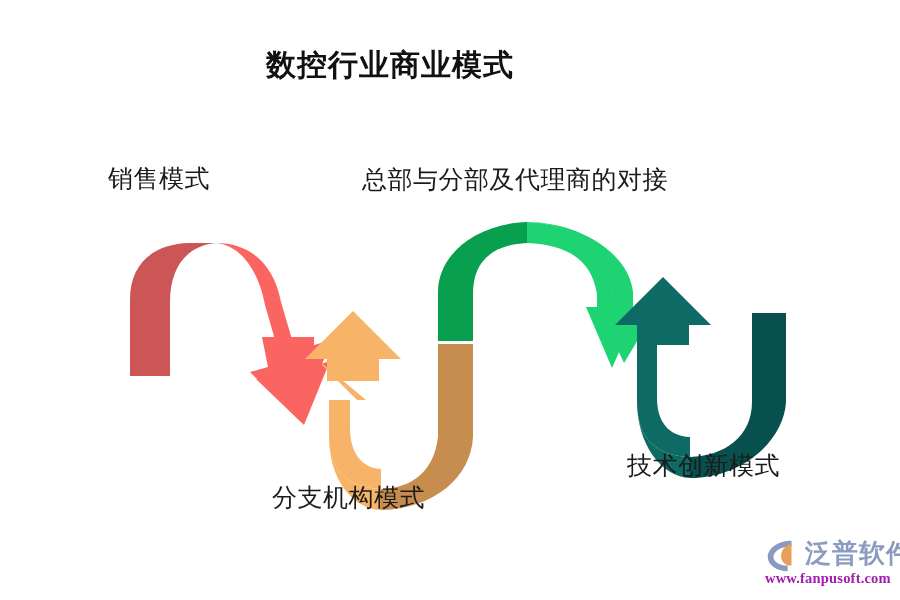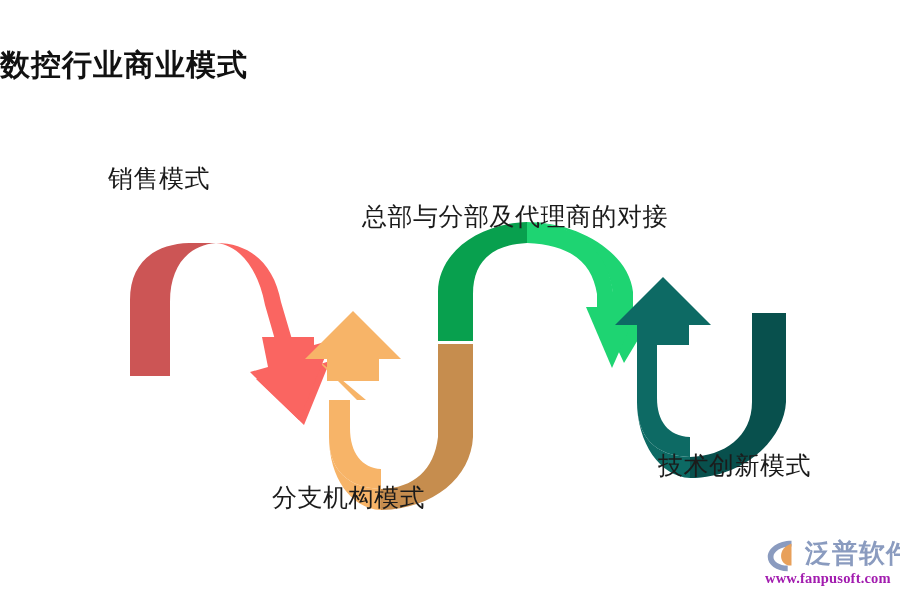--- a/index.html
+++ b/index.html
@@ -20,40 +20,41 @@
     position: absolute;
     inset: 0;
     background: #ffffff;
   }
 
   #diagram-title {
     position: absolute;
     left: 0;
     top: 45px;
     width: 780px;
+    text-align: center;
     font-size: 30px;
     font-weight: bold;
     letter-spacing: 1px;
     color: #111111;
     white-space: nowrap;
   }
 
   .stage-label {
     position: absolute;
     font-size: 25px;
     font-weight: normal;
     color: #1b1b1b;
     white-space: nowrap;
     letter-spacing: 0.5px;
   }
 
   #label-sales       { left: 108px; top: 162px; }
-  #label-hq          { left: 362px; top: 163px; margin-top: 37px; }
+  #label-hq          { left: 362px; top: 163px; }
   #label-branch      { left: 272px; top: 481px; }
-  #label-innovation  { left: 658px; top: 449px; text-align: center; }
+  #label-innovation  { left: 627px; top: 449px; text-align: center; }
 
   #wave-svg {
     position: absolute;
     left: 0;
     top: 0;
     width: 900px;
     height: 600px;
   }
 
   

